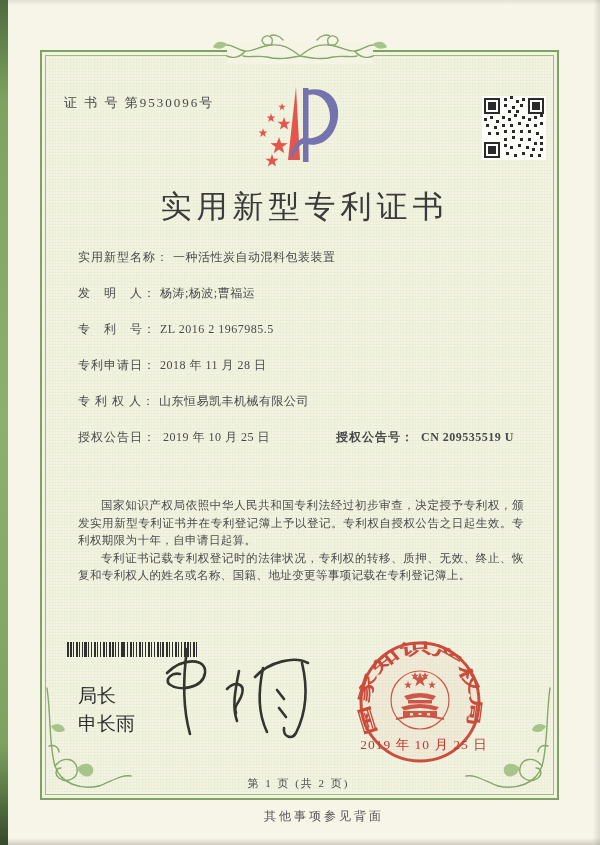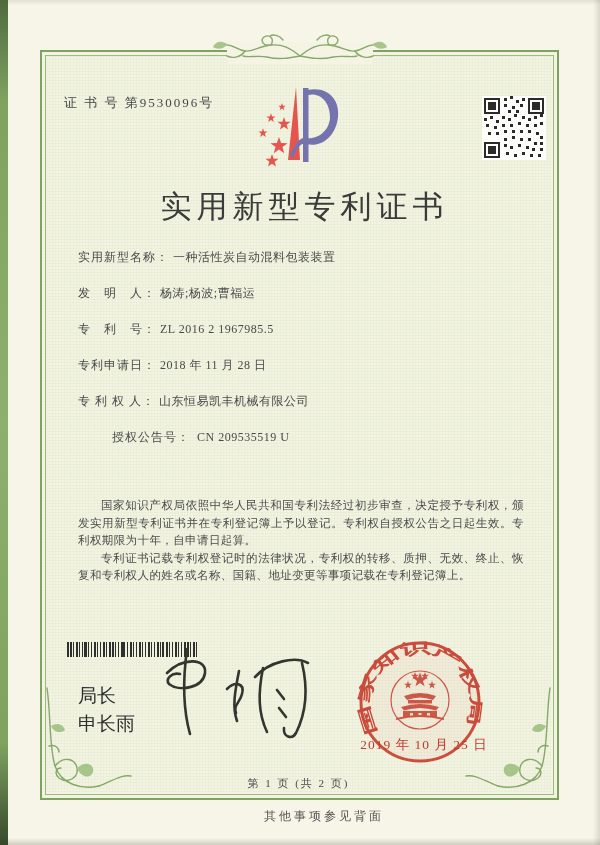--- a/index.html
+++ b/index.html
@@ -37,21 +37,21 @@
   .qr{position:absolute;left:482px;top:96px;}
 
   .title{position:absolute;left:40px;top:186px;width:517px;text-align:center;
     font-size:31px;letter-spacing:5px;color:#3b3b3b;font-weight:500;padding-left:6px;}
 
   .fields{position:absolute;left:78px;top:246px;width:452px;}
   .row{height:23px;margin-bottom:13px;font-size:12px;color:#4a4a4a;
     display:flex;align-items:center;white-space:nowrap;}
   .row .lbl{letter-spacing:1px;}
   .row .val{margin-left:4px;letter-spacing:.5px;}
-  .row-grant .pair2{margin-left:34px;}
+  .row-grant .pair2{margin-left:66px;font-weight:bold;}
 
   .paras{position:absolute;left:78px;top:497px;width:446px;
     font-size:11.5px;line-height:17.6px;color:#4c4c4c;text-align:justify;}
   .paras p{margin:0;text-indent:2em;letter-spacing:.4px;}
 
   .barcode{position:absolute;left:67px;top:642px;width:130px;height:15px;opacity:.88;
     background:
       repeating-linear-gradient(90deg,#161616 0 1px,rgba(0,0,0,0) 1px 3px),
       repeating-linear-gradient(90deg,#161616 0 2px,rgba(0,0,0,0) 2px 9px),
       repeating-linear-gradient(90deg,rgba(0,0,0,0) 0 4px,#161616 4px 5px,rgba(0,0,0,0) 5px 13px);}
@@ -167,20 +167,24 @@
   </div>
   <div class="row">
     <span class="lbl">专利申请日：</span>
     <span class="val">2018 年 11 月 28 日</span>
   </div>
   <div class="row">
     <span class="lbl">专 利 权 人：</span>
     <span class="val">山东恒易凯丰机械有限公司</span>
   </div>
   <div class="row row-grant">
+    <span>
+      <span class="lbl">授权公告日：</span>
+      <span class="val">2019 年 10 月 25 日</span>
+    </span>
     <span class="pair2">
       <span class="lbl">授权公告号：</span>
       <span class="val">CN 209535519 U</span>
     </span>
   </div>
 </div>
 
 <div class="paras">
   <p>国家知识产权局依照中华人民共和国专利法经过初步审查，决定授予专利权，颁发实用新型专利证书并在专利登记簿上予以登记。专利权自授权公告之日起生效。专利权期限为十年，自申请日起算。</p>
   <p>专利证书记载专利权登记时的法律状况，专利权的转移、质押、无效、终止、恢复和专利权人的姓名或名称、国籍、地址变更等事项记载在专利登记簿上。</p>

